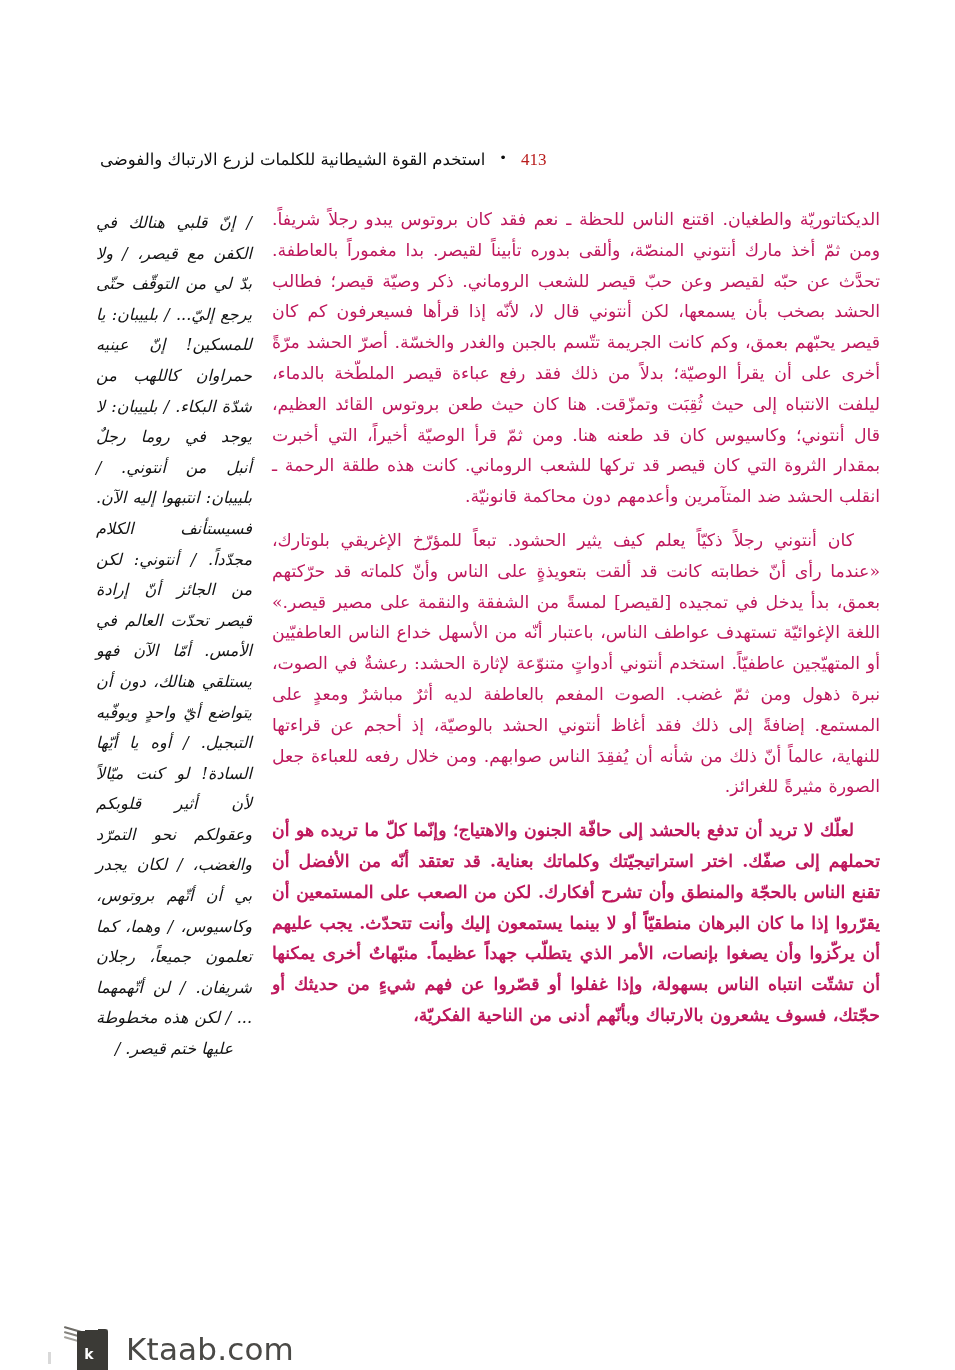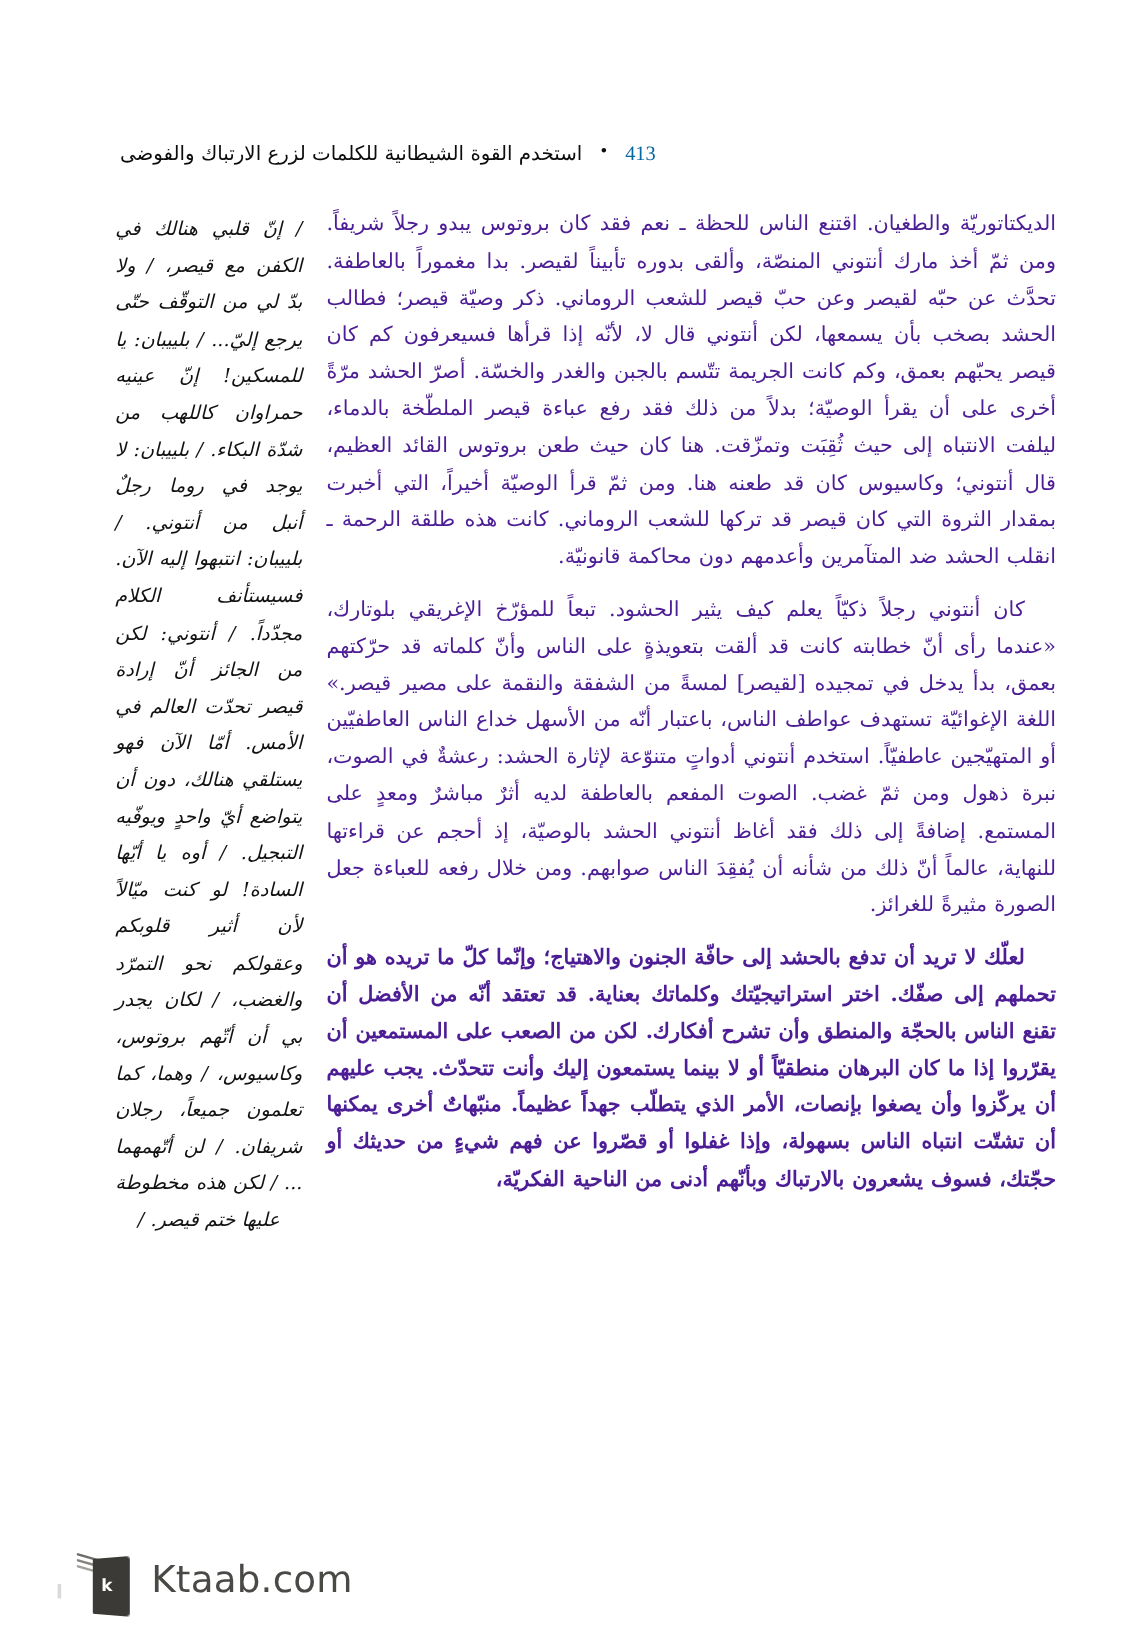--- a/index.html
+++ b/index.html
@@ -14,20 +14,21 @@
     position: relative;
     overflow: hidden;
     font-family: "DejaVu Sans", sans-serif;
     color: #111111;
   }
 
   .page {
     position: absolute;
     inset: 0;
     background: #ffffff;
+    margin-top: 32px;
   }
 
   
   .running-header {
     position: absolute;
     top: 118px;
     left: 100px;
     width: 490px;
     height: 28px;
     display: flex;
@@ -48,40 +49,40 @@
     font-size: 13px;
     line-height: 1;
     margin: 0 14px 0 14px;
     color: #0d0d0d;
     position: relative;
     top: -3px;
   }
   .header-pagenum {
     font-family: "Liberation Serif", "DejaVu Serif", serif;
     font-size: 17px;
-    color: #0369a1;
+    color: #b91c1c;
     direction: ltr;
   }
 
   
   .body-column {
     position: absolute;
     top: 172px;
     right: 75px;
     width: 608px;
     direction: rtl;
     text-align: justify;
     text-align-last: right;
   }
   .body-column p {
     margin: 0 0 13px 0;
     font-family: "DejaVu Serif", "Liberation Serif", serif;
     font-size: 17.3px;
     line-height: 30.8px;
-    color: #4c1d95;
+    color: #be185d;
     word-spacing: 0.5px;
   }
   .body-column p.indent {
     text-indent: 26px;
   }
   .body-column p.last {
     margin-bottom: 0;
     font-weight: bold;
   }
 

